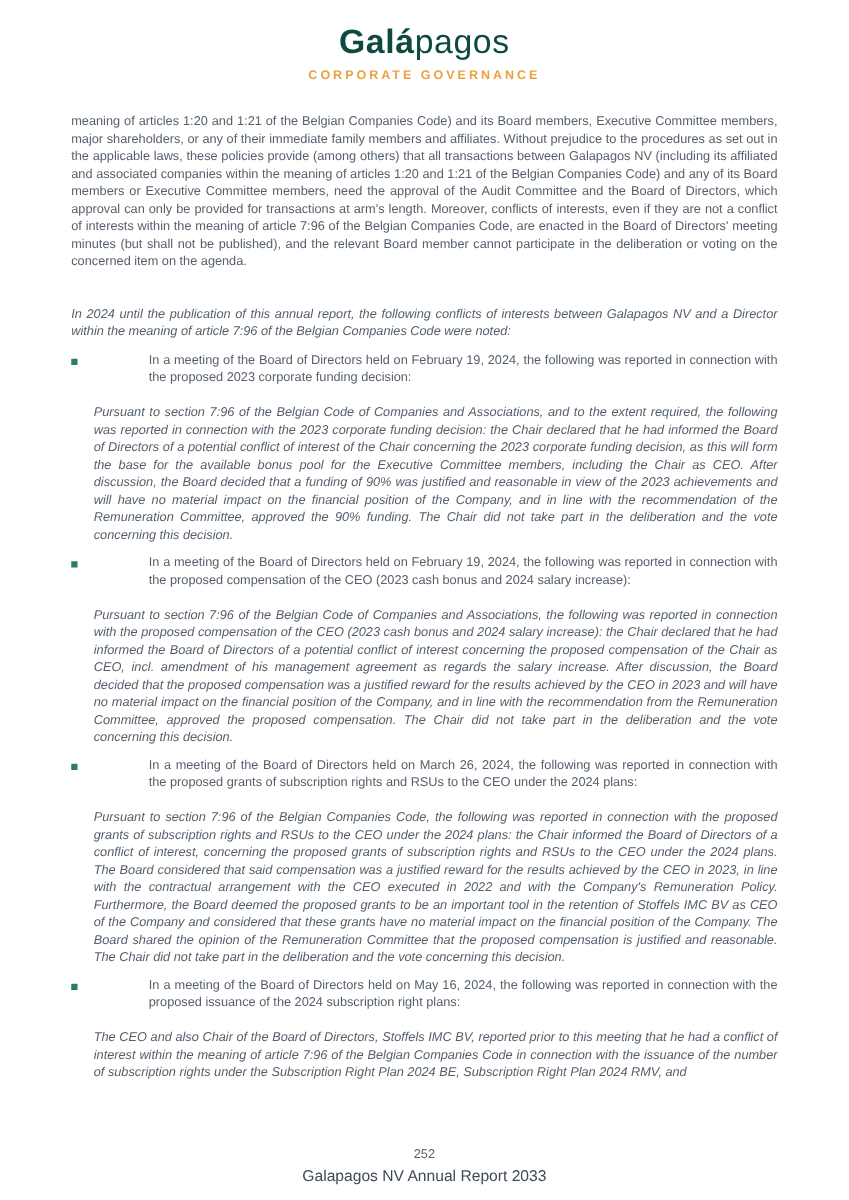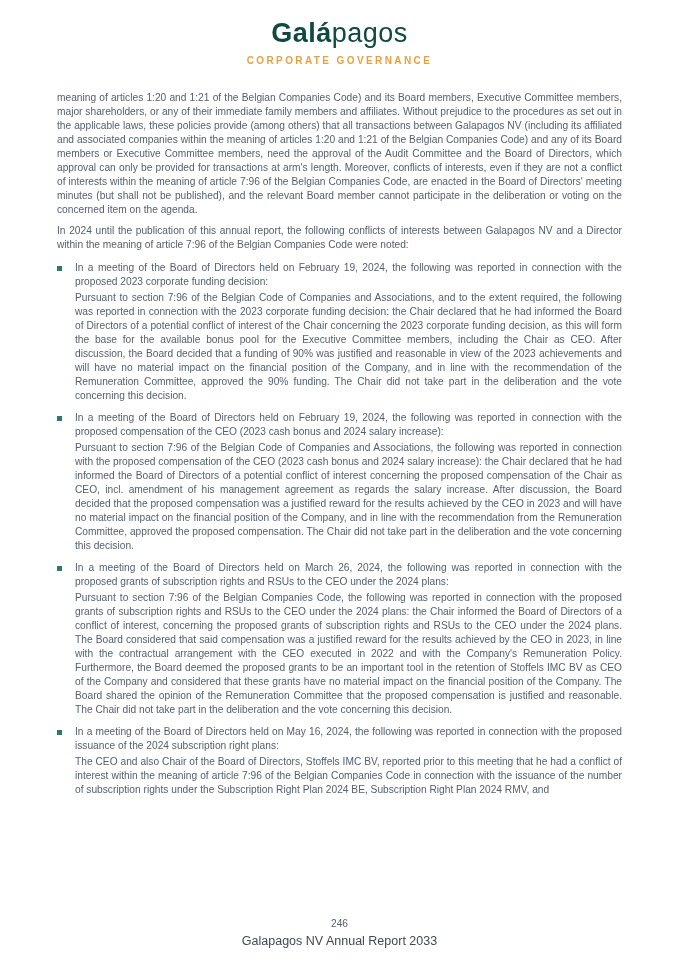--- a/index.html
+++ b/index.html
@@ -32,36 +32,37 @@
     font-weight: 700;
   }
 
   .content {
     margin-top: 25px;
     font-size: 10.2px;
     line-height: 14px;
     color: #55606c;
     text-align: justify;
   }
-  .body-p { margin-bottom: 7px; }
-  .body-p.last-intro { margin-bottom: 9px; }
+  .body-p { margin-bottom: 28px; }
+  .body-p.last-intro { margin-bottom: 9px; font-style: italic; }
 
   .bullets { list-style: none; }
   .bullet-item { display: flex; align-items: flex-start; }
   .bullet-marker {
     flex: 0 0 5px;
     width: 5px; height: 5px;
     background: #2c7a68;
     margin-top: 5px;
     margin-right: 13px;
   }
   .bullet-body { flex: 1 1 auto; }
-  .bullet-lead { margin-bottom: 0; }
+  .bullet-lead { margin-bottom: 0; margin-left: 44px; }
   .bullet-detail {
-    margin-top: 2px;
+    font-style: italic;
+    margin-top: 14px;
     margin-bottom: 8px;
   }
 
   .doc-footer {
     position: absolute;
     left: 0; right: 0; bottom: 12px;
     text-align: center;
   }
   .page-number { font-size: 10.2px; color: #55606c; line-height: 14px; }
   .report-title { font-size: 12.5px; color: #3e4a55; margin-top: 3px; }
@@ -111,17 +112,17 @@
         <div class="bullet-body">
           <p class="bullet-lead">In a meeting of the Board of Directors held on May 16, 2024, the following was reported in connection with the proposed issuance of the 2024 subscription right plans:</p>
           <p class="bullet-detail">The CEO and also Chair of the Board of Directors, Stoffels IMC BV, reported prior to this meeting that he had a conflict of interest within the meaning of article 7:96 of the Belgian Companies Code in connection with the issuance of the number of subscription rights under the Subscription Right Plan 2024 BE, Subscription Right Plan 2024 RMV, and</p>
         </div>
       </li>
 
     </ul>
   </main>
 
   <footer class="doc-footer">
-    <div class="page-number">246</div>
+    <div class="page-number">252</div>
     <div class="report-title">Galapagos NV Annual Report 2033</div>
   </footer>
 
 </div>
 
 </body></html>

